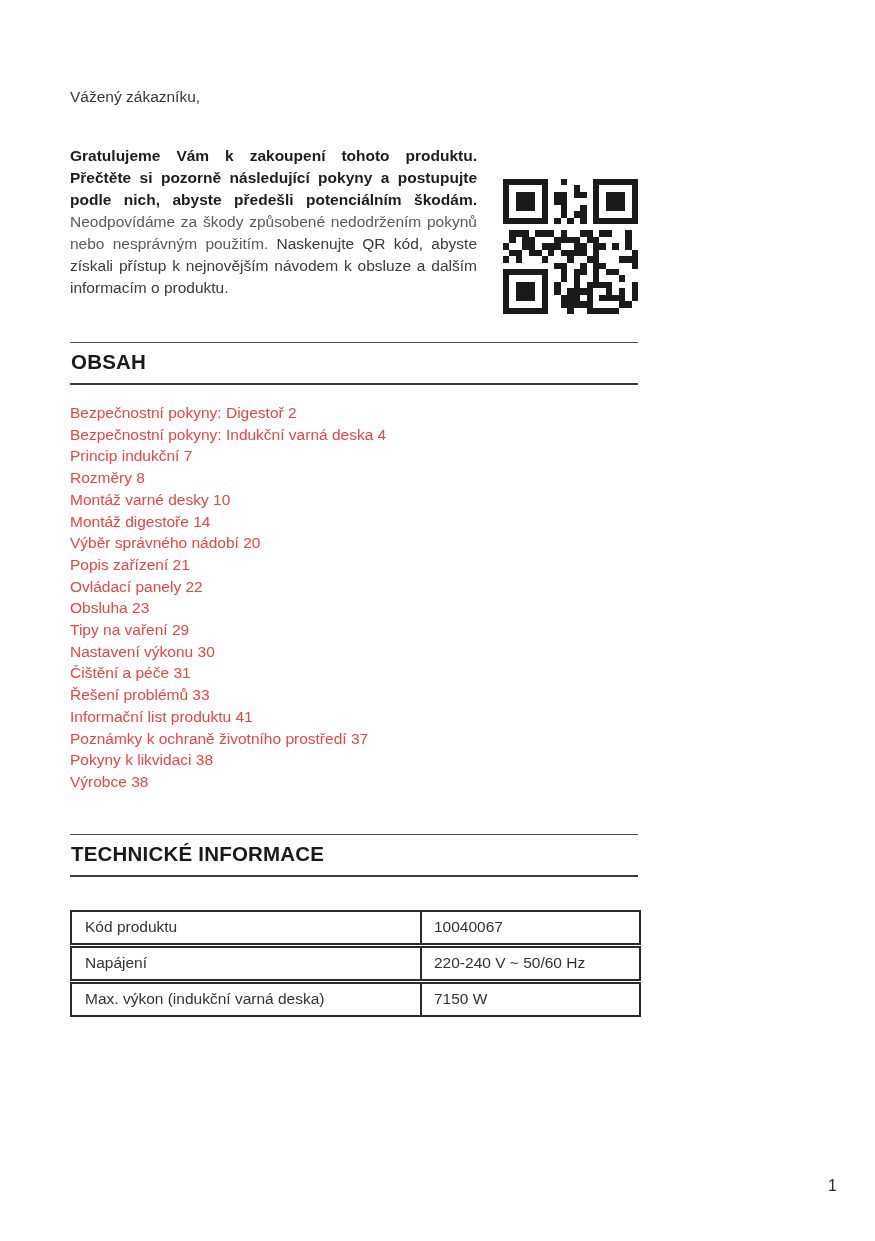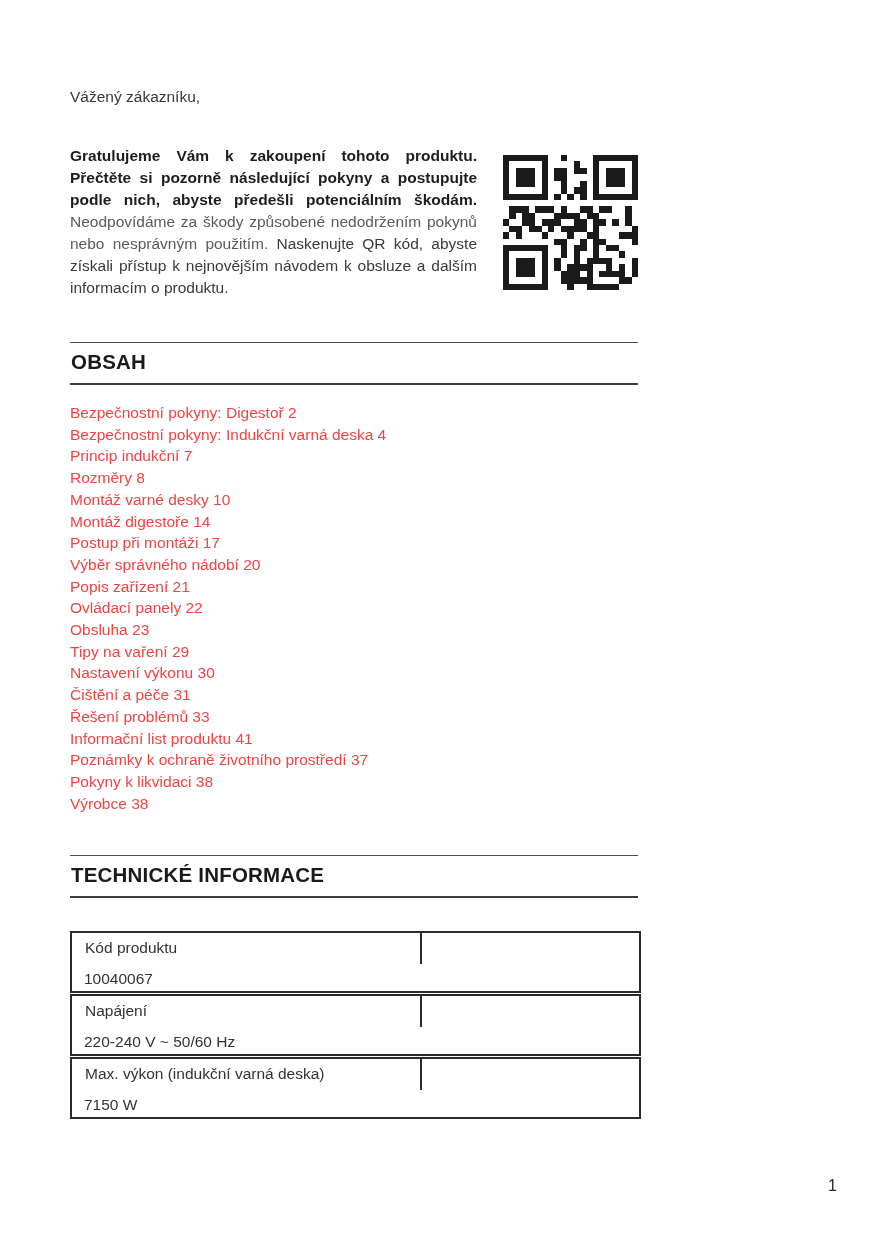--- a/index.html
+++ b/index.html
@@ -26,21 +26,21 @@
     width: 568px;
   }
   .greeting {
     font-size: 15.5px;
     line-height: 22px;
     margin: 4px 0 21px 0;
     color: #373737;
   }
   .intro-row {
     display: flex;
-    align-items: center;
+    align-items: flex-end;
     gap: 26px;
   }
   .intro-text {
     width: 411px;
     font-size: 15.5px;
     line-height: 22px;
     text-align: justify;
     color: #3a3a3a;
   }
   .intro-text .b {
@@ -87,21 +87,20 @@
   .tech-table {
     margin-top: 33px;
     width: 571px;
     box-sizing: border-box;
   }
   .tech-row {
     display: flex;
     border: 2px solid #2b2b2b;
     margin-bottom: 1px;
     box-sizing: border-box;
-    flex-direction: column;
   }
   .tech-label {
     width: 350px;
     border-right: 2px solid #2b2b2b;
     padding: 6px 13px 7px 13px;
     font-size: 15.5px;
     color: #333333;
     box-sizing: border-box;
   }
   .tech-value {
@@ -363,21 +362,20 @@
       <hr class="rule-bottom">
     </div>
 
     <div class="toc-list">
       <div class="toc-item"><span>Bezpečnostní pokyny: Digestoř</span> <span>2</span></div>
       <div class="toc-item"><span>Bezpečnostní pokyny: Indukční varná deska</span> <span>4</span></div>
       <div class="toc-item"><span>Princip indukční</span> <span>7</span></div>
       <div class="toc-item"><span>Rozměry</span> <span>8</span></div>
       <div class="toc-item"><span>Montáž varné desky</span> <span>10</span></div>
       <div class="toc-item"><span>Montáž digestoře</span> <span>14</span></div>
-      <div class="toc-item"><span>Postup při montáži</span> <span>17</span></div>
       <div class="toc-item"><span>Výběr správného nádobí</span> <span>20</span></div>
       <div class="toc-item"><span>Popis zařízení</span> <span>21</span></div>
       <div class="toc-item"><span>Ovládací panely</span> <span>22</span></div>
       <div class="toc-item"><span>Obsluha</span> <span>23</span></div>
       <div class="toc-item"><span>Tipy na vaření</span> <span>29</span></div>
       <div class="toc-item"><span>Nastavení výkonu</span> <span>30</span></div>
       <div class="toc-item"><span>Čištění a péče</span> <span>31</span></div>
       <div class="toc-item"><span>Řešení problémů</span> <span>33</span></div>
       <div class="toc-item"><span>Informační list produktu</span> <span>41</span></div>
       <div class="toc-item"><span>Poznámky k ochraně životního prostředí</span> <span>37</span></div>

